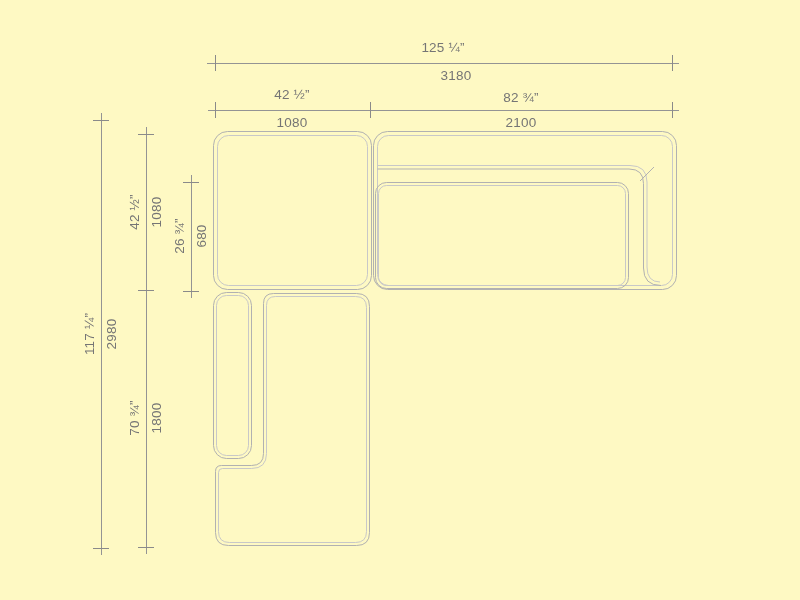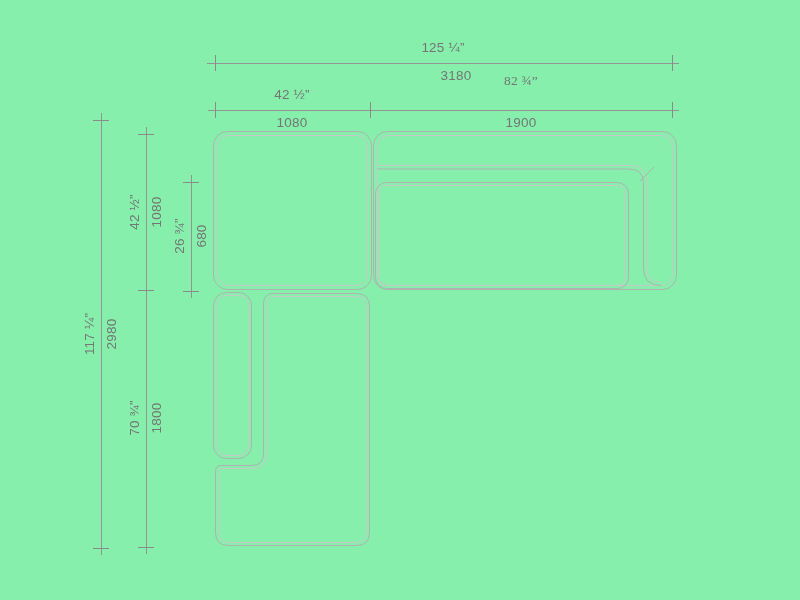--- a/index.html
+++ b/index.html
@@ -1,17 +1,17 @@
 <!DOCTYPE html>
 <html><head>
 <meta charset="utf-8">
 <style>
   html,body{margin:0;padding:0;background:#f5f5f6;}
   .canvas{
-    position:relative;width:800px;height:600px;background:#86efac;
+    position:relative;width:800px;height:600px;background:#fef9c3;
     overflow:hidden;font-family:"Liberation Sans",sans-serif;
   }
   .furn{position:absolute;left:0;top:0;}
   .ln-o{fill:none;stroke:#b1b1b1;stroke-width:1;}
   .ln-i{fill:none;stroke:#c8c8c8;stroke-width:1;}
   .dl{position:absolute;background:#949494;}
   .dl.h{height:1px;}
   .dl.v{width:1px;}
   .tick{position:absolute;background:#8a8a8a;}
   .tick.v{width:1px;height:16px;}
@@ -61,22 +61,22 @@
   <div class="tick v" style="left:672px;top:55px;"></div>
   <span class="lab" style="left:443px;top:48px;">125 ¼”</span>
   <span class="lab" style="left:456px;top:76px;">3180</span>
 
   <div class="dl h" style="left:208px;top:110px;width:471px;"></div>
   <div class="tick v" style="left:215px;top:102px;"></div>
   <div class="tick v" style="left:370px;top:102px;"></div>
   <div class="tick v" style="left:672px;top:102px;"></div>
   <span class="lab" style="left:292px;top:95px;">42 ½”</span>
   <span class="lab" style="left:292px;top:123px;">1080</span>
-  <span class="lab" style="left:521px;top:81px;font-family:Liberation Serif, serif;">82 ¾”</span>
-  <span class="lab" style="left:521px;top:123px;">1900</span>
+  <span class="lab" style="left:521px;top:98px;">82 ¾”</span>
+  <span class="lab" style="left:521px;top:123px;">2100</span>
 
   <div class="dl v" style="left:101px;top:113px;height:442px;"></div>
   <div class="tick h" style="left:93px;top:120px;"></div>
   <div class="tick h" style="left:93px;top:548px;"></div>
   <span class="lab rot" style="left:90px;top:334px;">117 ¼”</span>
   <span class="lab rot" style="left:112px;top:334px;">2980</span>
 
   <div class="dl v" style="left:146px;top:127px;height:427px;"></div>
   <div class="tick h" style="left:138px;top:134px;"></div>
   <div class="tick h" style="left:138px;top:290px;"></div>

